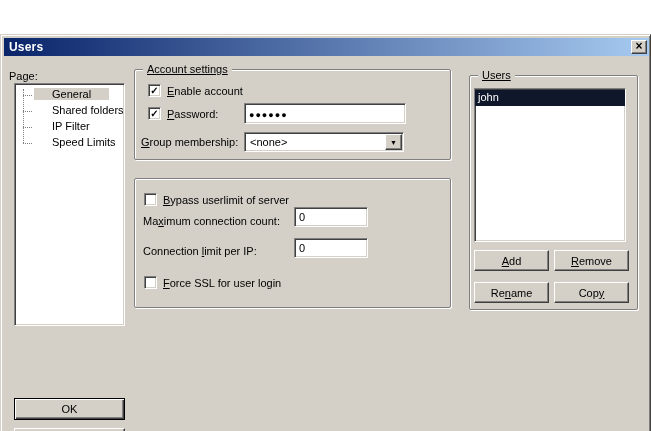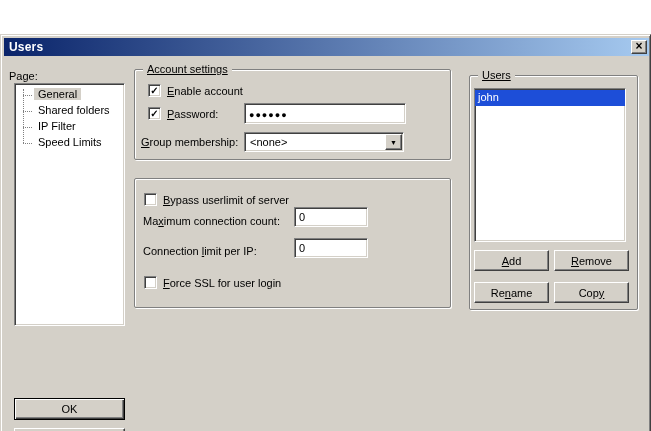--- a/index.html
+++ b/index.html
@@ -90,27 +90,27 @@
     box-shadow: inset -1px -1px 0 #808080;
     display: flex; align-items: center; justify-content: center;
   }
   .combo-arrow { font-size: 7px; line-height: 7px; color: #000; }
 
   
   .tree { position: absolute; left: 13px; top: 48px; width: 111px; height: 243px; padding-top: 3px; }
   .tree-lines { position: absolute; left: 8px; top: 5px; height: 54px; border-left: 1px dotted #808080; }
   .tree-item { position: relative; height: 16px; line-height: 15px; padding-left: 19px; white-space: nowrap; cursor: default; }
   .tree-item::before { content: ""; position: absolute; left: 8px; top: 8px; width: 9px; border-top: 1px dotted #808080; }
-  .tree-item span { padding: 0 4px; }
+  .tree-item span { padding: 0 18px; }
   .tree-item.selected span { background: #d4d0c8; }
 
   
   .userlist { position: absolute; left: 4px; top: 12px; width: 152px; height: 154px; padding-top: 1px; }
   .user-item { height: 16px; line-height: 15px; padding-left: 3px; cursor: default; }
-  .user-item.selected { background: #1d4ed8; color: #fff; }
+  .user-item.selected { background: #0f172a; color: #fff; }
 
   
   .descbox { position: absolute; left: 7px; top: 13px; width: 301px; height: 67px; }
   .desc-edit { position: absolute; inset: 0; }
   .scrollbar { position: absolute; right: 2px; top: 2px; bottom: 2px; width: 16px;
     background-color: #e6e3de;
     background-image: repeating-conic-gradient(#ffffff 0% 25%, #d4d0c8 25% 50%);
     background-size: 2px 2px; }
   .scroll-btn {
     position: absolute; left: 0; width: 16px; height: 15px;

